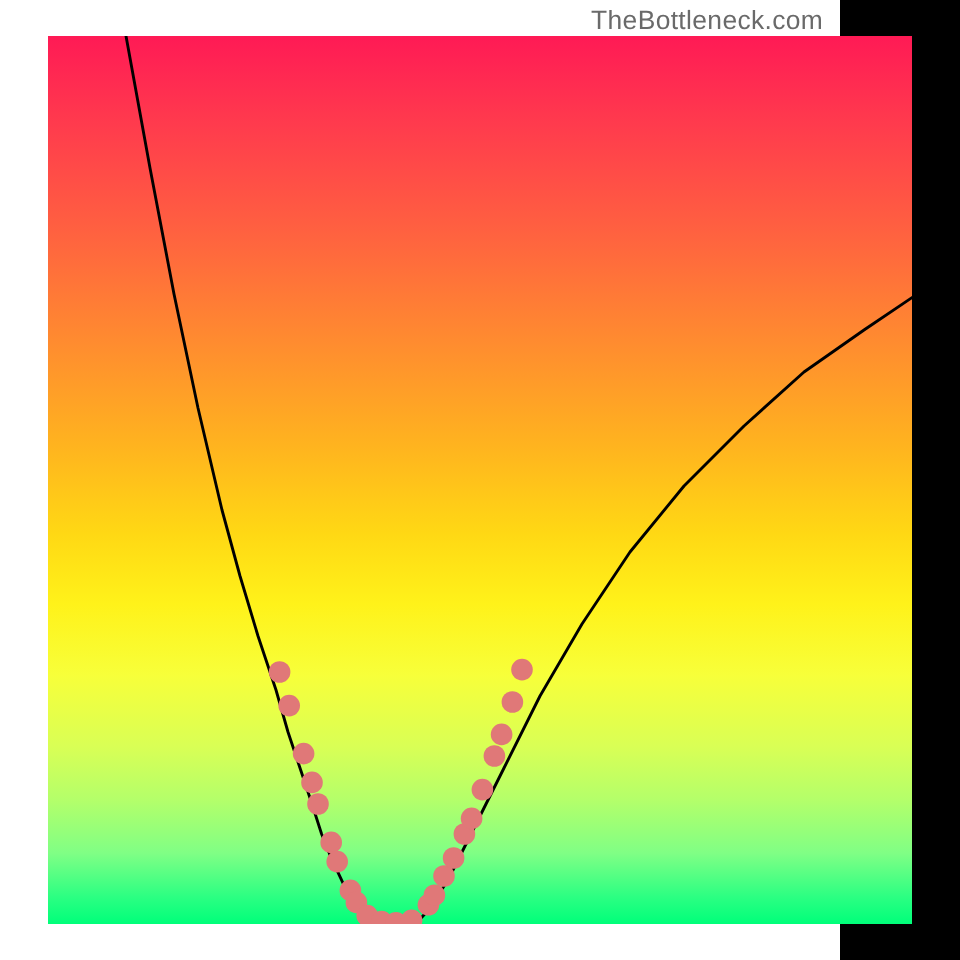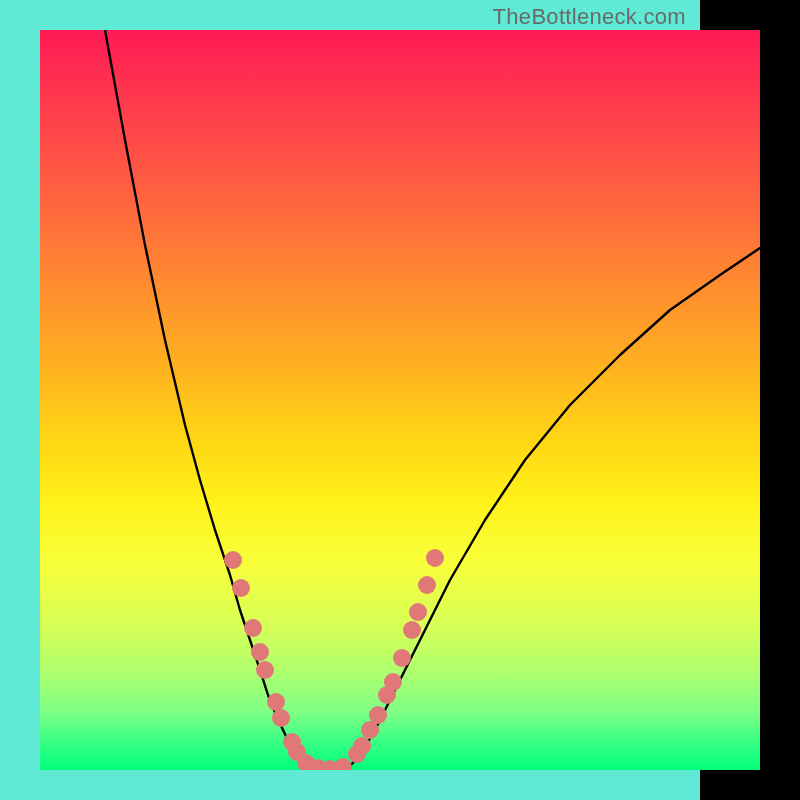--- a/index.html
+++ b/index.html
@@ -10,21 +10,21 @@
     background: #000;
     overflow: hidden;
     font-family: Arial, Helvetica, sans-serif;
   }
   .frame {
     position: absolute;
     left: 0;
     top: 0;
     width: 700px;
     height: 800px;
-    background: #5eead4;
+    background: #ffffff;
   }
   .plot {
     position: absolute;
     left: 40px;
     top: 30px;
     width: 720px;
     height: 740px;
     
     background: linear-gradient(
       to bottom,

